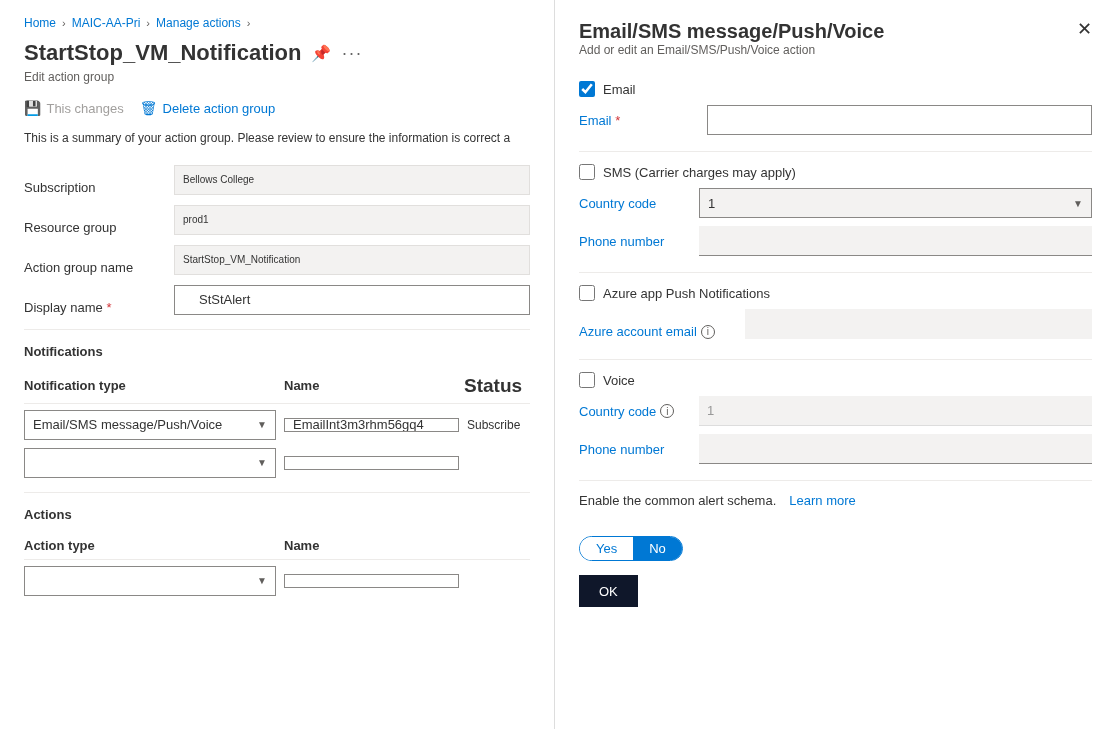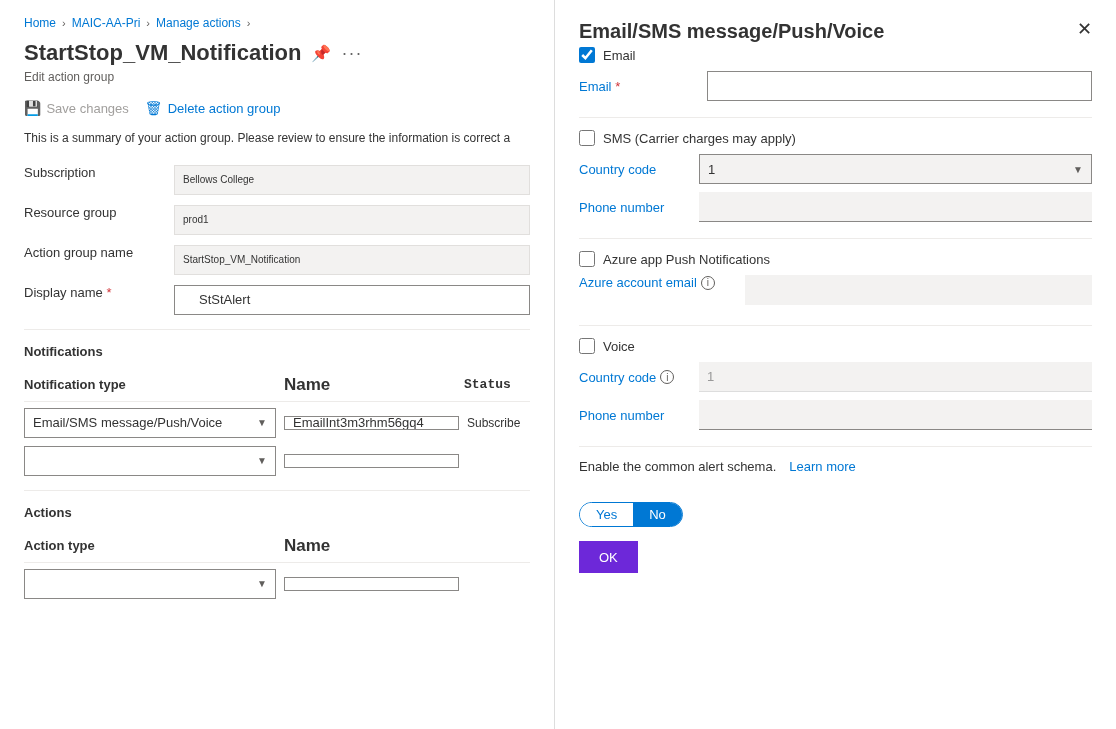--- a/index.html
+++ b/index.html
@@ -83,21 +83,21 @@
 
     .section-title {
       font-size: 13px;
       font-weight: 600;
       color: #333;
       margin-bottom: 10px;
     }
 
     .field-row {
       display: flex;
-      align-items: flex-start;
+      align-items: flex-end;
       margin-bottom: 10px;
     }
     .field-label {
       width: 150px;
       font-size: 13px;
       color: #333;
       flex-shrink: 0;
     }
     .field-label .required { color: #d13438; }
     .field-value {
@@ -128,22 +128,22 @@
 
     .notifications-section { margin-top: 4px; }
     .table-header {
       display: flex;
       align-items: center;
       padding: 6px 0;
       border-bottom: 1px solid #edebe9;
       margin-bottom: 6px;
     }
     .col-type { width: 260px; font-weight: 600; font-size: 13px; }
-    .col-name { width: 180px; font-weight: 600; font-size: 17px; }
-    .col-status { font-weight: 600; font-size: 13px; font-family: Liberation Mono, monospace; }
+    .col-name { width: 180px; font-weight: 600; font-size: 13px; }
+    .col-status { font-weight: 600; font-size: 19px; }
 
     .table-row {
       display: flex;
       align-items: center;
       gap: 8px;
       margin-bottom: 8px;
     }
     .select-field {
       width: 252px;
       height: 30px;
@@ -310,21 +310,21 @@
       height: 14px;
       border-radius: 50%;
       border: 1px solid #605e5c;
       font-size: 10px;
       color: #605e5c;
       cursor: pointer;
     }
 
     .azure-account-row {
       display: flex;
-      align-items: flex-start;
+      align-items: flex-end;
       gap: 26px;
       margin-bottom: 20px;
     }
     .azure-account-label {
       display: flex;
       align-items: center;
       gap: 4px;
       font-size: 13px;
       color: #0078d4;
       width: 140px;
@@ -394,21 +394,21 @@
       border: none;
       background: #fff;
       color: #0078d4;
     }
     .toggle-option.active {
       background: #0078d4;
       color: #fff;
     }
 
     .ok-btn {
-      background: #6d28d9;
+      background: #0f172a;
       color: #fff;
       border: none;
       padding: 6px 20px;
       font-size: 13px;
       cursor: pointer;
       height: 32px;
     }
   </style>
 </head>
 <body>
@@ -427,21 +427,21 @@
   <div class="page-title-row">
     <span class="page-title">StartStop_VM_Notification</span>
     <span class="title-icon">📌</span>
     <span class="title-ellipsis">···</span>
   </div>
   <div class="subtitle">Edit action group</div>
 
   <div class="toolbar">
     <button class="toolbar-btn" disabled="">
       <span class="icon-char">💾</span>
-      <span>Save changes</span>
+      <span>This changes</span>
     </button>
     <button class="toolbar-btn">
       <span class="icon-char">🗑</span>
       <span>Delete action group</span>
     </button>
   </div>
 
   <div class="info-bar">
     <span>This is a summary of your action group. Please review to ensure the information is correct a</span>
   </div>
@@ -511,20 +511,21 @@
       <input class="text-field" type="text" style="">
     </div>
   </div>
 </div>
 
 <div class="right-panel">
   
   <div class="panel-header">
     <div>
       <div class="panel-title">Email/SMS message/Push/Voice</div>
+      <div class="panel-subtitle">Add or edit an Email/SMS/Push/Voice action</div>
     </div>
     <button class="close-btn">✕</button>
   </div>
 
   
   <div class="form-section">
     <div class="checkbox-row">
       <input type="checkbox" id="email-cb" checked="" style="">
       <label for="email-cb" class="checkbox-label">Email</label>
     </div>

